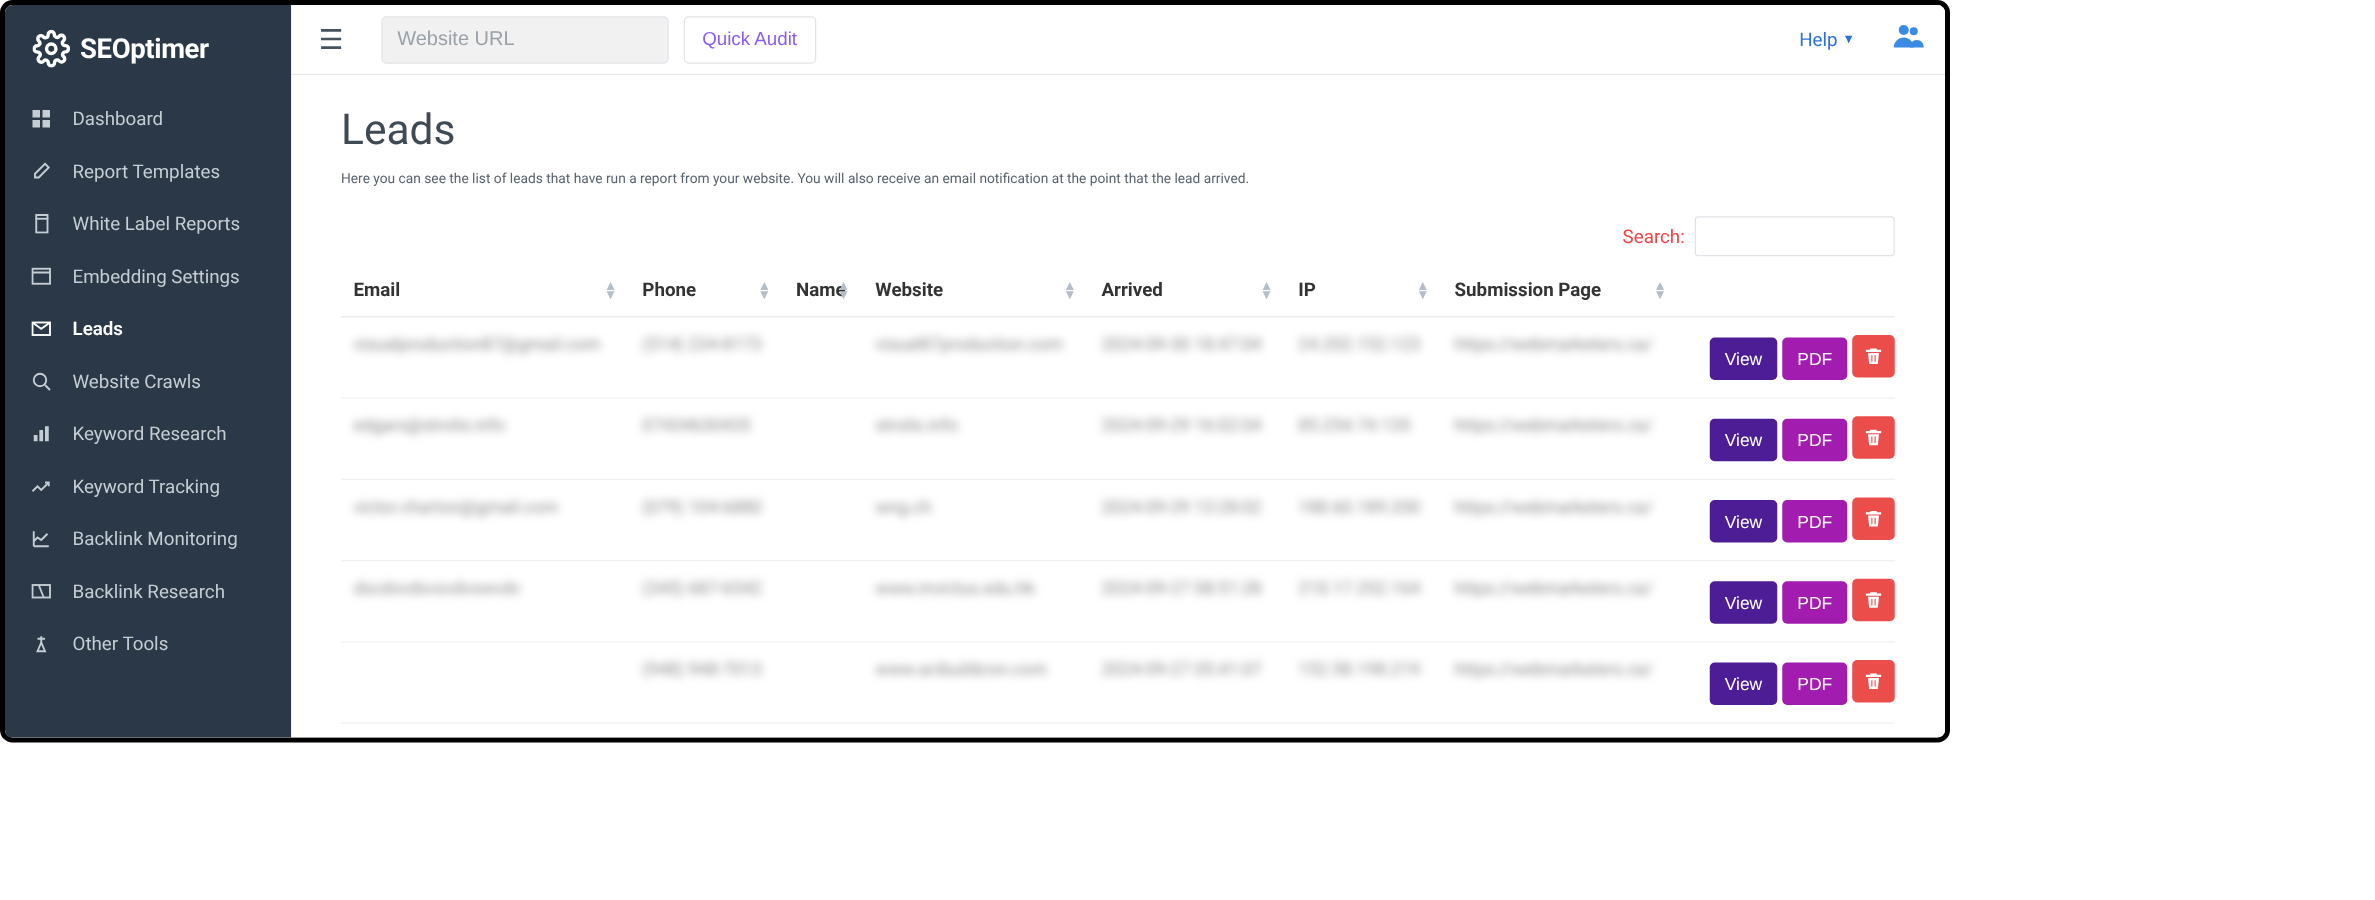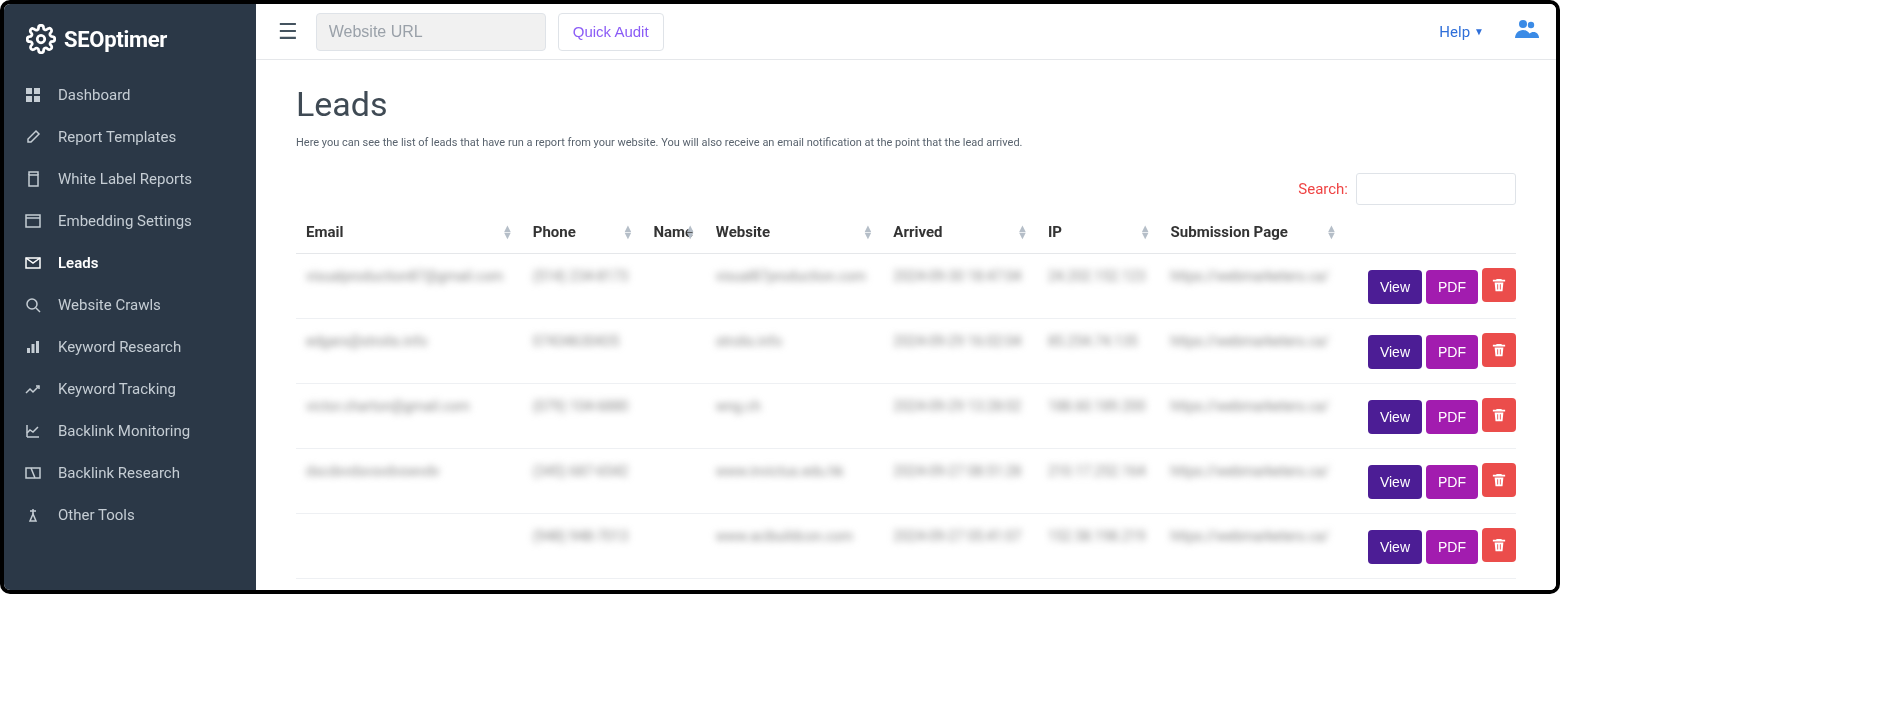--- a/index.html
+++ b/index.html
@@ -8,21 +8,21 @@
       background: #fff;
       color: #333;
       width: 1560px;
       height: 594px;
       overflow: hidden;
       border: 4px solid #000;
       border-radius: 10px;
     }
     .app { display: flex; height: 100%; }
     .sidebar {
-      width: 252px;
+      width: 229px;
       background: #2b3847;
       color: #c5cdd4;
       flex-shrink: 0;
       display: flex;
       flex-direction: column;
     }
     .logo {
       padding: 20px 22px 16px 22px;
       display: flex;
       align-items: center;
@@ -60,20 +60,21 @@
     }
     .url-input {
       height: 38px;
       width: 230px;
       border: 1px solid #dfe3e8;
       background: #f1f1f1;
       border-radius: 4px;
       padding: 0 12px;
       font-size: 16px;
       color: #374151;
+      margin-left: 12px;
     }
     .url-input::placeholder { color: #9aa1a9; }
     .quick-audit-btn {
       height: 38px;
       padding: 0 14px;
       border: 1px solid #dfe3e8;
       background: #fff;
       border-radius: 4px;
       font-size: 15px;
       color: #8b5cf6;

